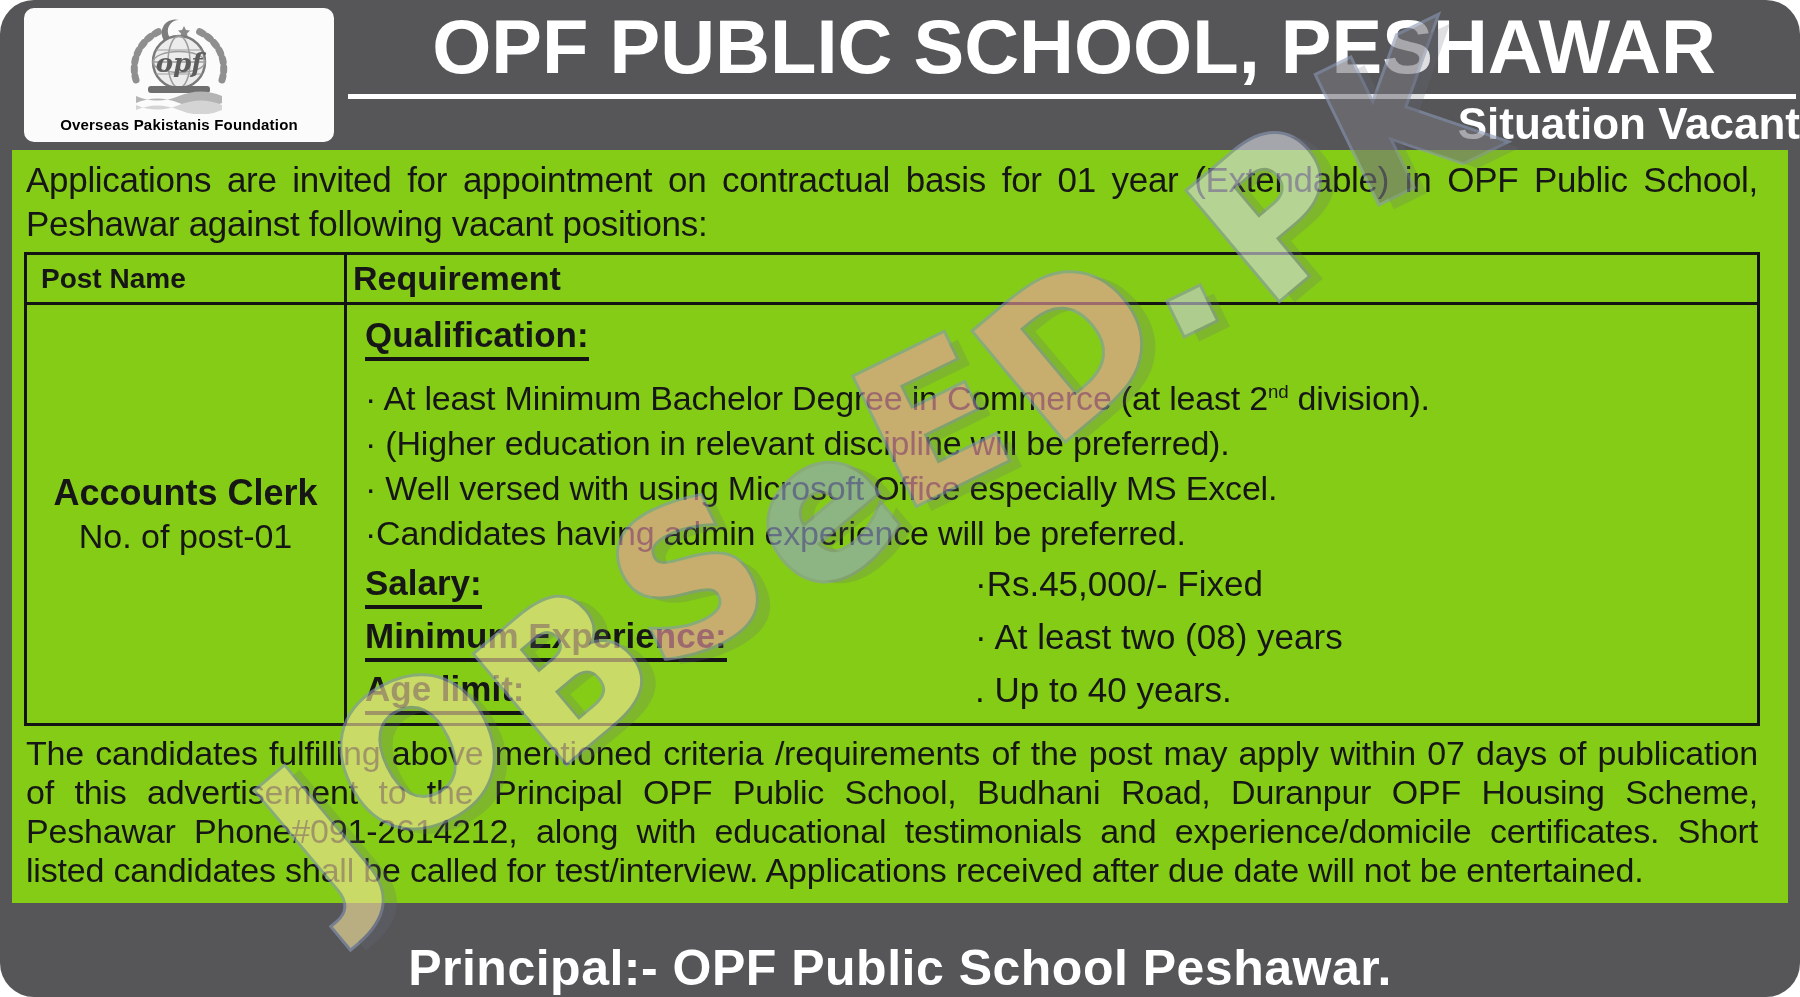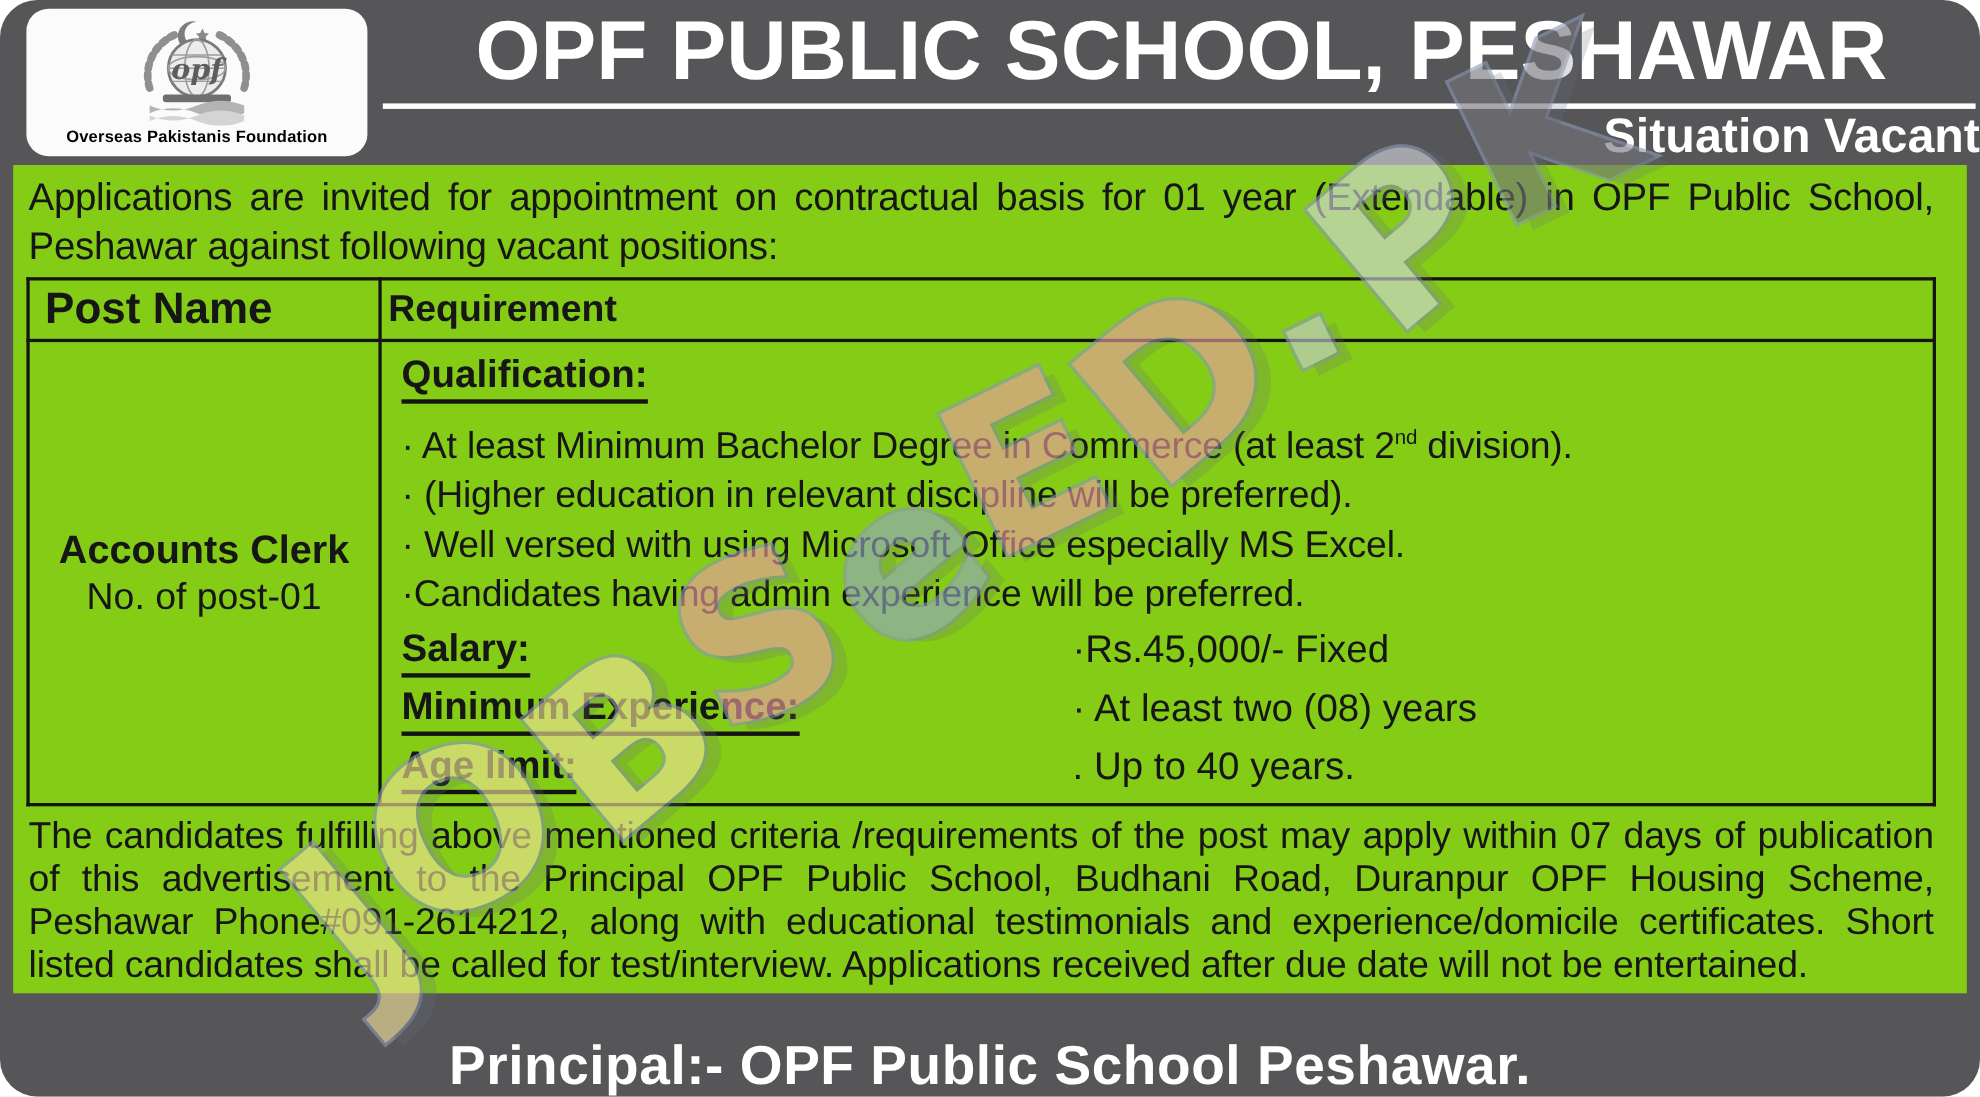--- a/index.html
+++ b/index.html
@@ -23,21 +23,21 @@
     height: 150px;
     flex: 0 0 150px;
     position: relative;
     padding-left: 348px;
   }
   .logo-box {
     position: absolute;
     left: 24px; top: 8px;
     width: 310px; height: 134px;
     background: #fbfbfb;
-    border-radius: 20px;
+    border-radius: 10px;
     display: flex;
     flex-direction: column;
     align-items: center;
     justify-content: center;
     gap: 2px;
   }
   .logo-caption {
     font-size: 15px;
     font-weight: bold;
     color: #000000;
@@ -86,21 +86,21 @@
     border-collapse: collapse;
     table-layout: fixed;
   }
   table.req, table.req th, table.req td {
     border: 3px solid #141414;
   }
   th.col-post {
     width: 320px;
     text-align: left;
     padding: 4px 6px 4px 14px;
-    font-size: 40px;
+    font-size: 28px;
   }
   th.col-req {
     text-align: left;
     padding: 4px 6px;
     font-size: 34px;
   }
   td.post-cell {
     text-align: center;
     vertical-align: middle;
   }

